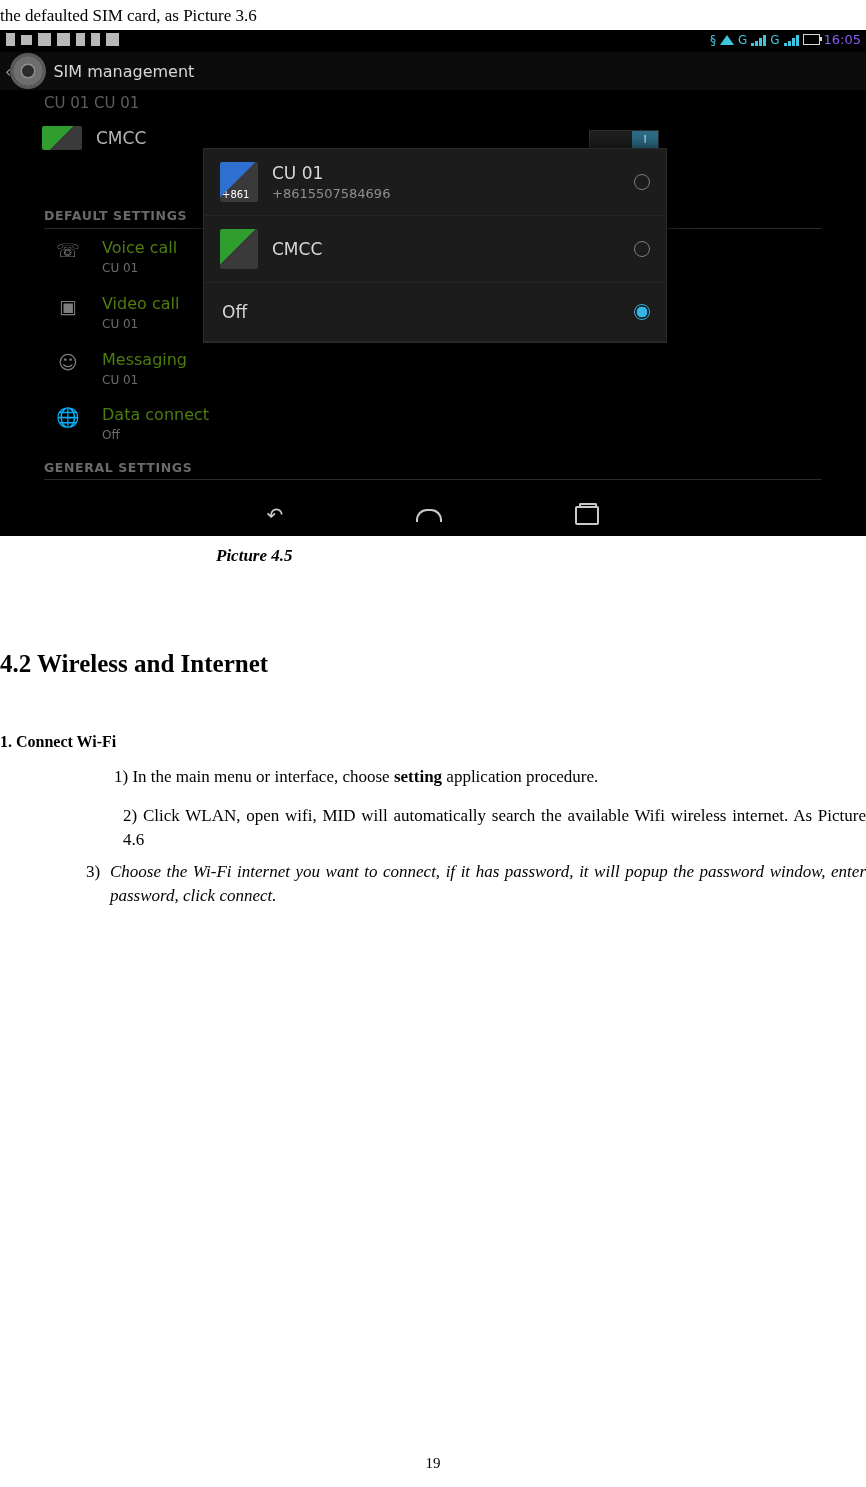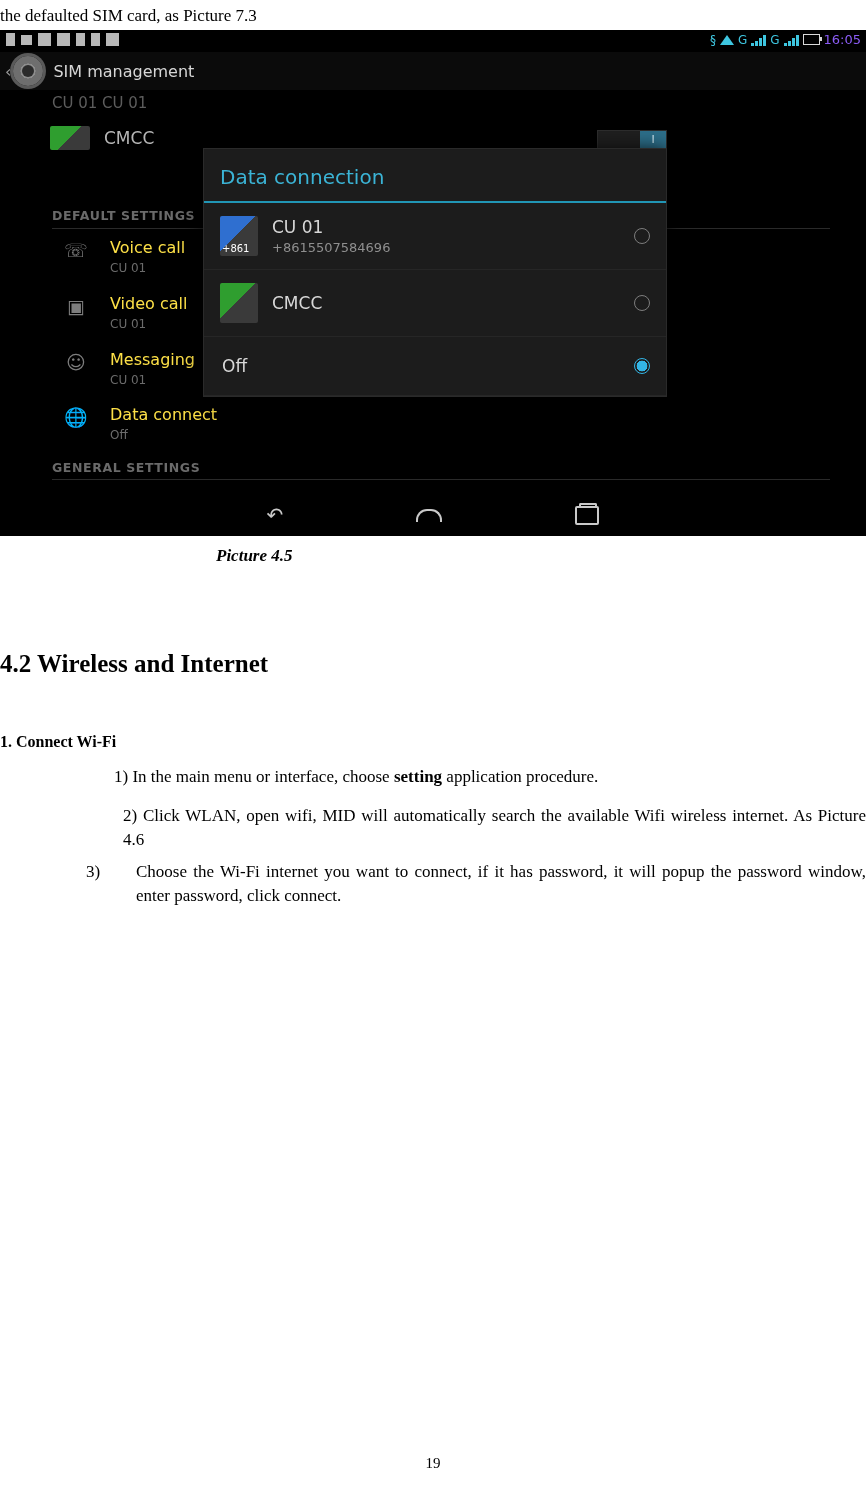--- a/index.html
+++ b/index.html
@@ -149,21 +149,20 @@
     font-family: "DejaVu Sans", sans-serif;
   }
 
   
   .content {
     position: absolute;
     top: 60px; left: 0;
     width: 703px;
     height: 446px;
     background: #000;
-    margin-left: 8px;
   }
   .faded-row {
     position: absolute;
     left: 44px;
     color: #5d5d5d;
     font-size: 15px;
   }
   .sim-row {
     position: absolute;
     top: 36px;
@@ -224,21 +223,21 @@
   }
   .pref .ico {
     width: 24px; height: 24px;
     color: #7d7d7d;
     font-size: 19px;
     line-height: 24px;
     text-align: center;
   }
   .pref .txt .t1 {
     font-size: 16px;
-    color: #fde047;
+    color: #4d7c0f;
     line-height: 19px;
   }
   .pref .txt .t2 {
     font-size: 12px;
     color: #6b6b6b;
     line-height: 16px;
   }
   .roaming {
     position: absolute;
     left: 44px;
@@ -375,34 +374,34 @@
   }
   .para {
     position: absolute;
     font-size: 17px;
     line-height: 24px;
   }
   #p1 { top: 765px; left: 86px; width: 780px; margin-left: 28px; }
   #p2 { top: 780px; left: 123px; width: 743px; text-align: justify; margin-top: 24px; }
   #p3 { top: 860px; left: 86px; width: 780px; }
   #p3 .num { position: absolute; left: 0; }
-  #p3 .body { display: block; margin-left: 50px; text-align: justify; }
+  #p3 .body { display: block; margin-left: 24px; text-align: justify; font-style: italic; }
   #pagenum {
     position: absolute;
     top: 1455px;
     left: 0;
     width: 866px;
     text-align: center;
     font-size: 15px;
   }
 </style>
 </head>
 <body>
 
-<div id="intro-line" class="doc-line">the defaulted SIM card, as Picture 7.3</div>
+<div id="intro-line" class="doc-line">the defaulted SIM card, as Picture 3.6</div>
 
 <div id="android-shot">
 
   <div class="statusbar">
     <div class="status-left">
       <span class="sysicon thin"></span>
       <span class="sysicon slim"></span>
       <span class="sysicon"></span>
       <span class="sysicon"></span>
       <span class="sysicon thin"></span>
@@ -483,21 +482,20 @@
         <span class="t2">Off</span>
       </span>
     </div>
 
     <div class="section-header" style="top:370px;">GENERAL SETTINGS</div>
     <div class="hr" style="top:389px;"></div>
     <div class="roaming" style="top:404px;">Roaming</div>
   </div>
 
   <div class="dialog">
-    <div class="dlg-title">Data connection</div>
 
     <div class="dlg-item">
       <span class="chip blue">
         <span class="chip-label">+861</span>
       </span>
       <span class="labels">
         <span class="l1">CU 01</span><br>
         <span class="l2">+8615507584696</span>
       </span>
       <span class="radio"></span>

